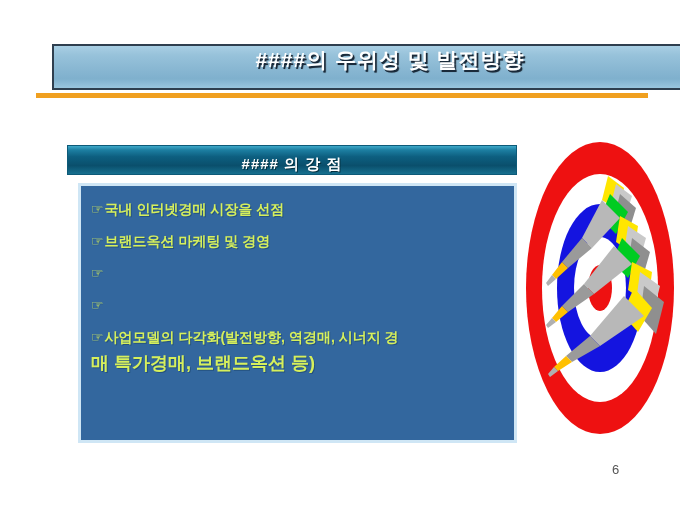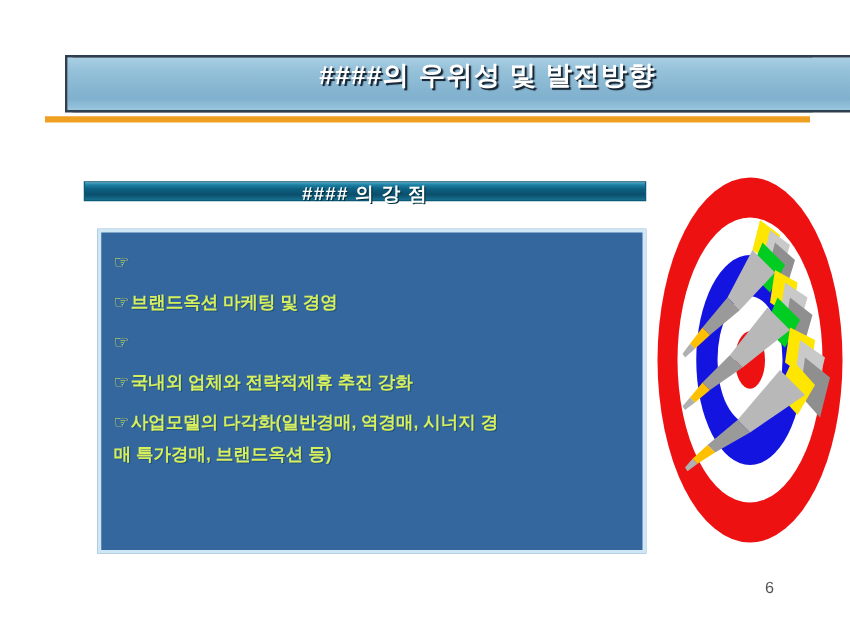--- a/index.html
+++ b/index.html
@@ -75,31 +75,31 @@
     position: absolute;
     left: 67px;
     top: 145px;
     width: 450px;
     height: 300px;
   }
   #panel-header {
     position: absolute;
     left: 0; top: 0;
     width: 450px;
-    height: 16px;
+    height: 30px;
     box-sizing: border-box;
     border: 1px solid #0d5a78;
     background: linear-gradient(to bottom,
                 #3fa9c9 0%,
                 #1d7fa2 14%,
                 #0d5f80 38%,
                 #0a4f6c 70%,
                 #17708f 100%);
     display: flex;
-    align-items: flex-start;
+    align-items: flex-end;
     justify-content: center;
   }
   #panel-header-text {
     font-size: 15px;
     font-weight: bold;
     color: #ffffff;
     letter-spacing: 1px;
     text-shadow: 1px 1px 0 #04303f;
     white-space: nowrap;
   }
@@ -130,21 +130,21 @@
   }
   .bullet-text {
     color: #d6ef5c;
     font-size: 14px;
     font-weight: bold;
     line-height: 18px;
     text-shadow: 1px 1px 0 #24527f;
   }
   .bullet-cont {
     color: #d6ef5c;
-    font-size: 14px;
+    font-size: 18px;
     font-weight: bold;
     line-height: 18px;
     text-shadow: 1px 1px 0 #24527f;
     margin: -6px 0 14px 4px;
   }
 
   
   #target-wrap {
     position: absolute;
     left: 524px;
@@ -178,39 +178,39 @@
   <div id="panel">
 
     <div id="panel-header">
       <div id="panel-header-text">#### 의  강 점</div>
     </div>
 
     <div id="panel-body">
 
       <div class="bullet-row">
         <span class="bullet-icon">☞</span>
+        <span class="bullet-text">국내 인터넷경매 시장을 선점</span>
       </div>
 
       <div class="bullet-row">
         <span class="bullet-icon">☞</span>
         <span class="bullet-text">브랜드옥션 마케팅 및 경영</span>
       </div>
 
       <div class="bullet-row">
         <span class="bullet-icon">☞</span>
       </div>
 
       <div class="bullet-row">
         <span class="bullet-icon">☞</span>
-        <span class="bullet-text">국내외 업체와 전략적제휴 추진 강화</span>
-      </div>
-
-      <div class="bullet-row">
-        <span class="bullet-icon">☞</span>
-        <span class="bullet-text">사업모델의 다각화(일반경매, 역경매, 시너지 경</span>
+      </div>
+
+      <div class="bullet-row">
+        <span class="bullet-icon">☞</span>
+        <span class="bullet-text">사업모델의 다각화(발전방향, 역경매, 시너지 경</span>
       </div>
 
       <div class="bullet-cont">매 특가경매, 브랜드옥션 등)</div>
 
     </div>
   </div>
 
   <div id="target-wrap">
     <svg id="target-svg" width="152" height="300" viewBox="0 0 152 300" xmlns="http://www.w3.org/2000/svg">
       <g>

